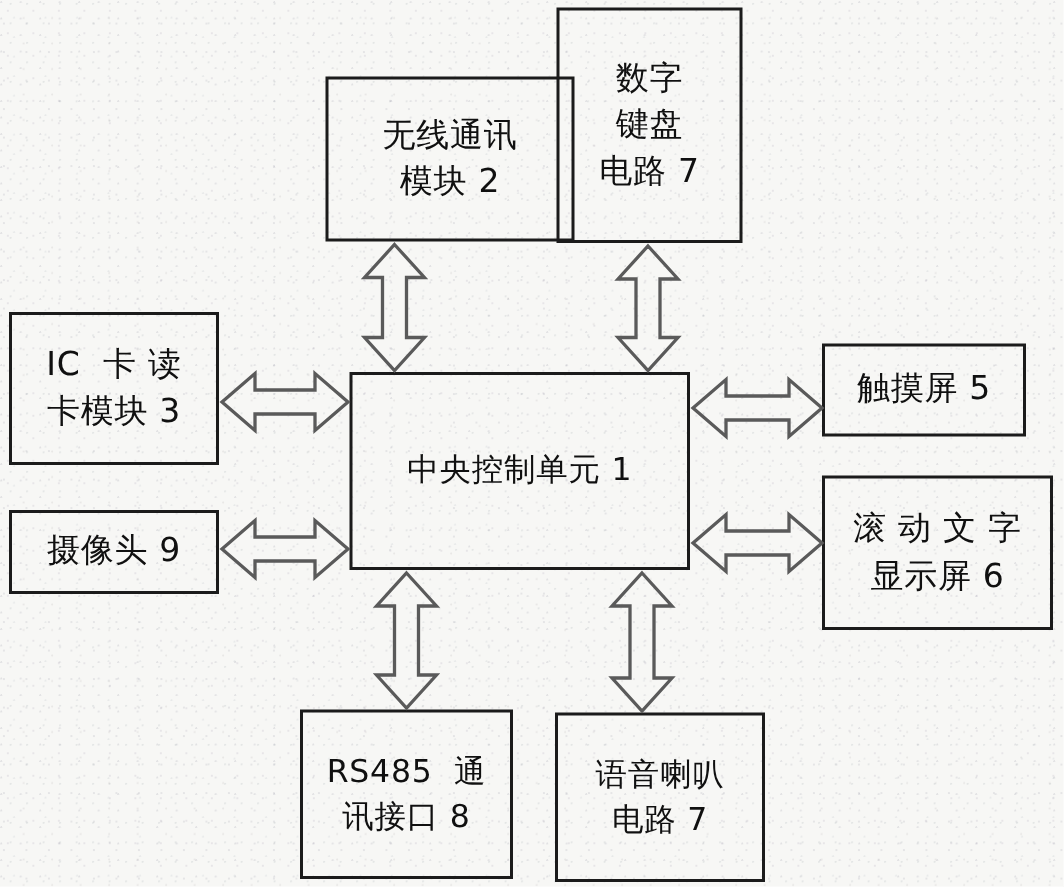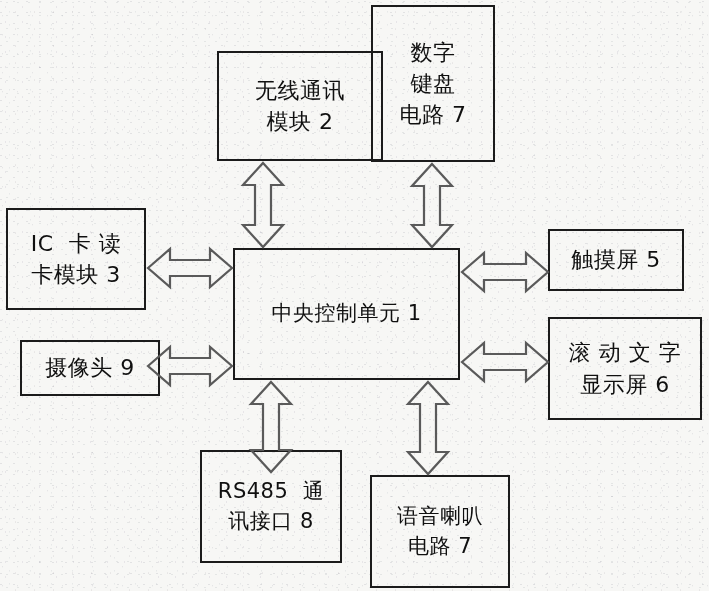--- a/index.html
+++ b/index.html
@@ -73,38 +73,38 @@
     <span class="ln">数字</span>
     <span class="ln">键盘</span>
     <span class="ln">电路 7</span>
   </div>
 
   <div class="box f22" style="left:6px; top:208px; width:140px; height:102px;">
     <span class="ln">IC  卡 读</span>
     <span class="ln">卡模块 3</span>
   </div>
 
-  <div class="box f22" style="left:6px; top:340px; width:140px; height:56px;margin-left:14px;">
+  <div class="box f22" style="left:6px; top:340px; width:140px; height:56px;">
     <span class="ln">摄像头 9</span>
   </div>
 
   <div class="box center-box" style="left:233px; top:248px; width:227px; height:132px;">
     <span class="ln">中央控制单元 1</span>
   </div>
 
   <div class="box f22" style="left:548px; top:229px; width:136px; height:62px;text-align:right;">
     <span class="ln">触摸屏 5</span>
   </div>
 
   <div class="box f22" style="left:548px; top:317px; width:154px; height:103px;">
     <span class="ln">滚 动 文 字</span>
     <span class="ln">显示屏 6</span>
   </div>
 
-  <div class="box f21" style="left:200px; top:450px; width:142px; height:113px;justify-content:center;">
+  <div class="box f21" style="left:200px; top:473px; width:142px; height:113px;justify-content:center;">
     <span class="ln">RS485  通</span>
     <span class="ln">讯接口 8</span>
   </div>
 
   <div class="box f21" style="left:370px; top:475px; width:140px; height:113px;">
     <span class="ln">语音喇叭</span>
     <span class="ln">电路 7</span>
   </div>
 
   <div class="arrow" style="left:239px; top:161px; width:48px; height:88px;">

